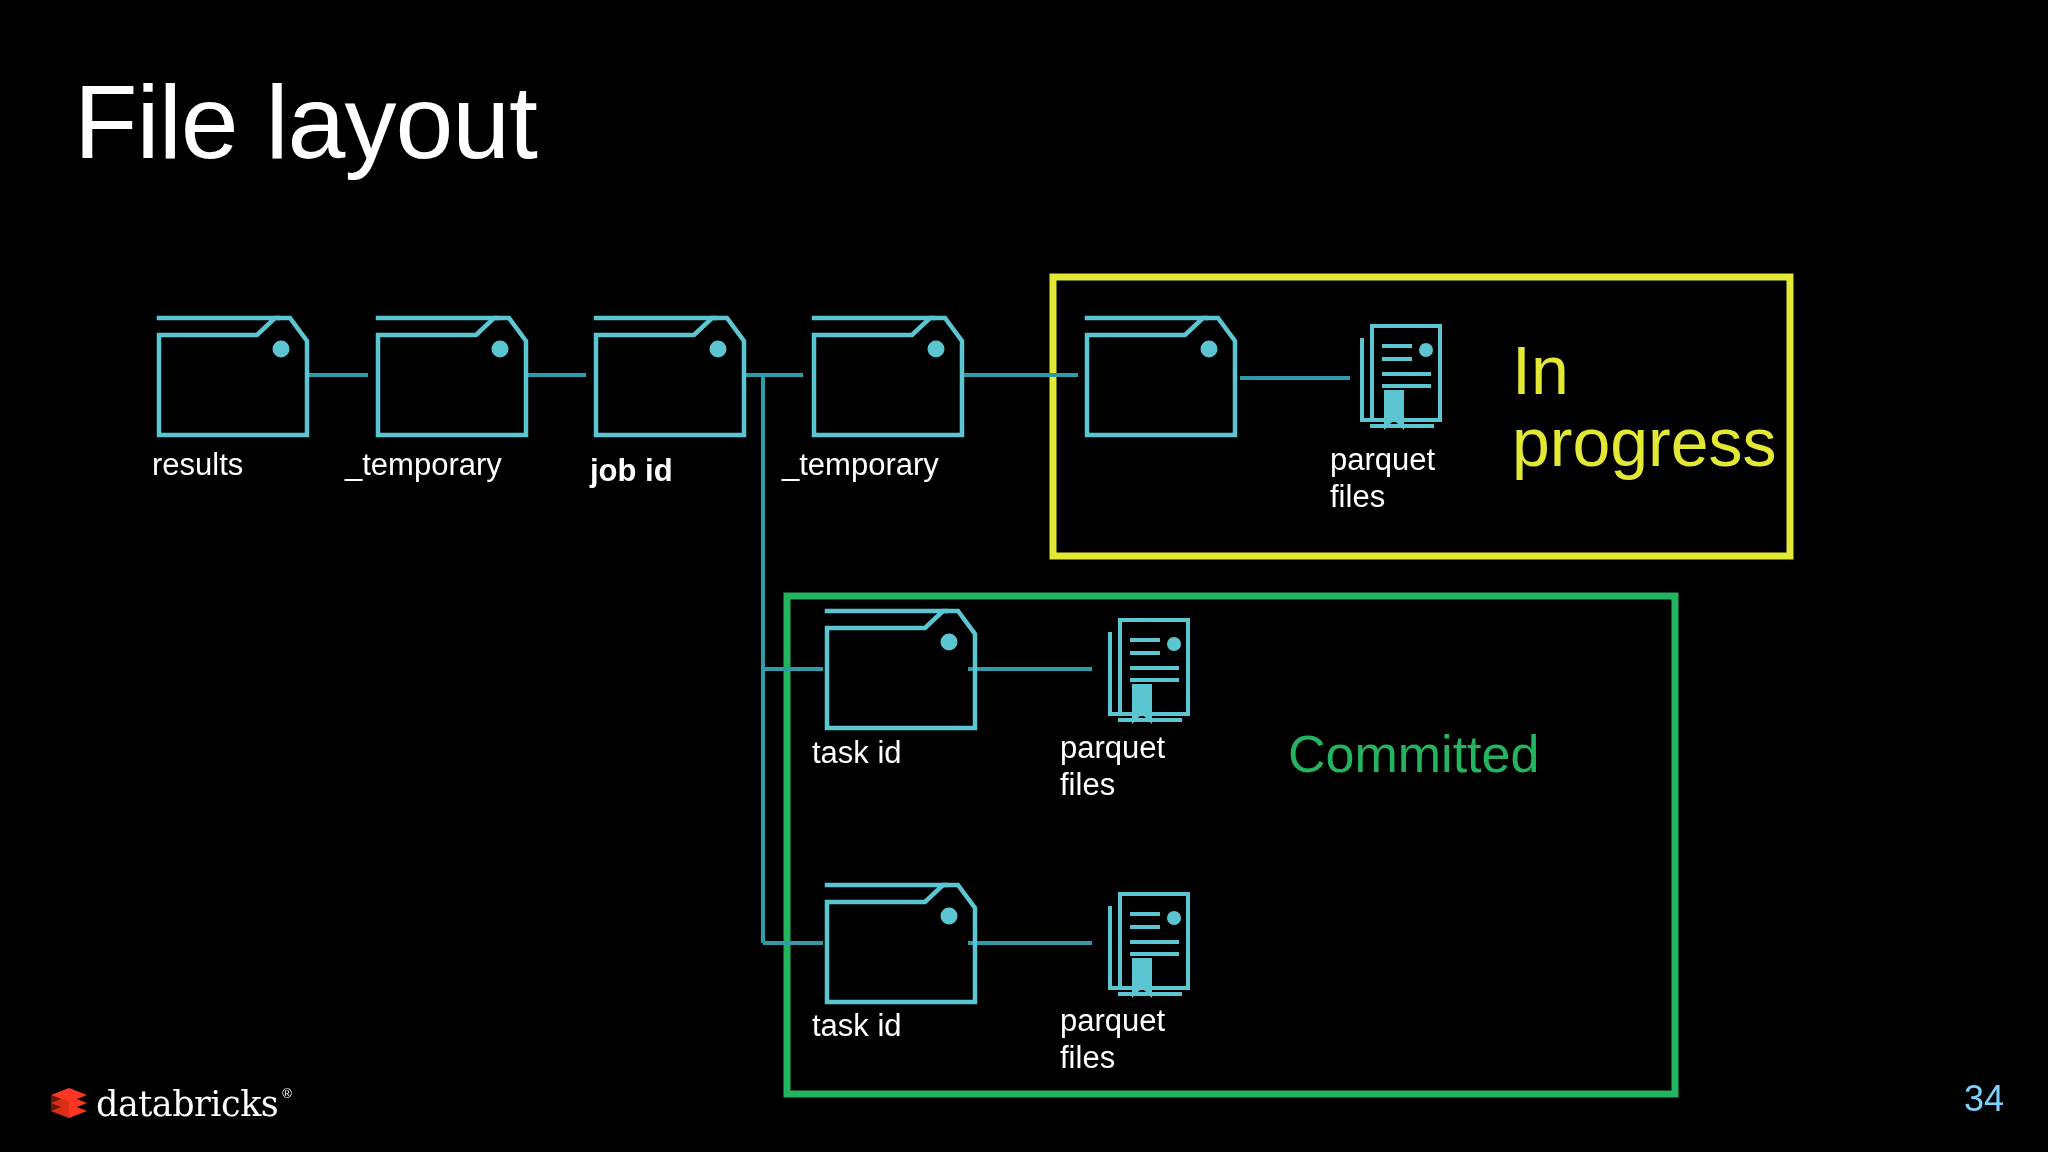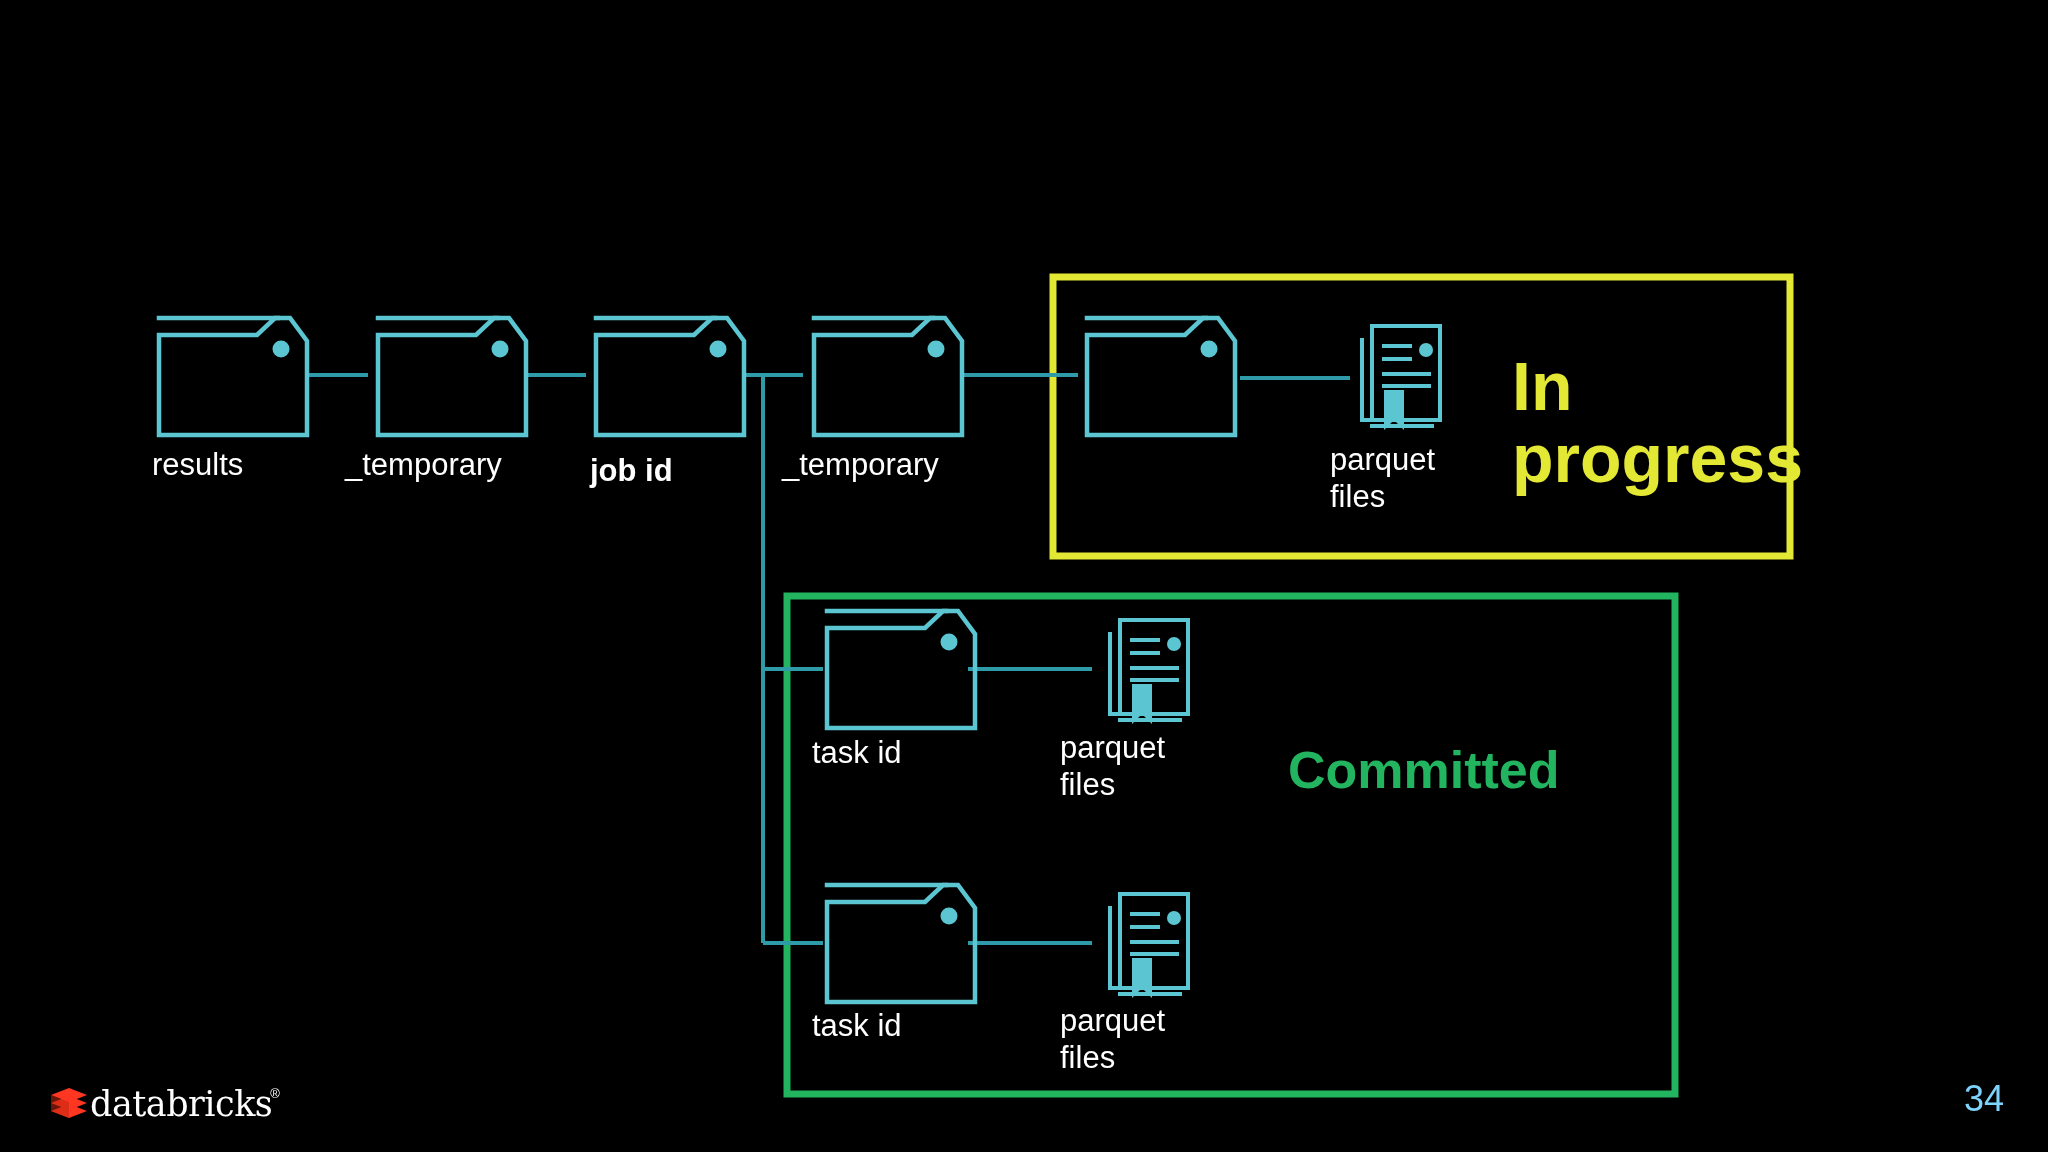--- a/index.html
+++ b/index.html
@@ -51,23 +51,22 @@
     font-size: 31px;
     line-height: 1.18;
     text-align: left;
     white-space: pre-line;
     font-weight: 400;
   }
 
   
   .region-label {
     position: absolute;
-    font-weight: 700;
+    font-weight: 400;
     line-height: 1.06;
-    margin-top: 16px;
   }
   #label-in-progress {
     left: 1512px;
     top: 334px;
     width: 270px;
     font-size: 68px;
     color: #e3e834;
     white-space: pre-line;
   }
   #label-committed {
@@ -79,20 +78,21 @@
   }
 
   
   #footer-logo {
     position: absolute;
     left: 48px;
     bottom: 28px;
     height: 42px;
     display: flex;
     align-items: center;
+    gap: 6px;
   }
   #logo-mark { display: block; }
   #logo-wordmark {
     color: #ffffff;
     font-family: "DejaVu Serif", serif;
     font-size: 35px;
     letter-spacing: -0.5px;
     font-weight: 400;
     position: relative;
     top: 1px;
@@ -110,20 +110,21 @@
     bottom: 32px;
     color: #7dd3fc;
     font-size: 36px;
   }
 </style>
 </head>
 <body>
 
 <div id="slide">
 
+  <div id="slide-title">File layout</div>
 
   <svg id="diagram" viewBox="0 0 2048 1152">
     <defs>
 
       <g id="folder-glyph">
 
         <path d="M 2 5 L 100 5 L 121 5" fill="none" stroke="#5bc6d2" stroke-width="4.5" stroke-linecap="square"></path>
 
         <path d="M 2 22 L 2 122 L 150 122 L 150 28 L 133 5 L 118 5 L 100 22 Z" fill="none" stroke="#5bc6d2" stroke-width="4.5" stroke-linejoin="miter" stroke-linecap="square"></path>
 

